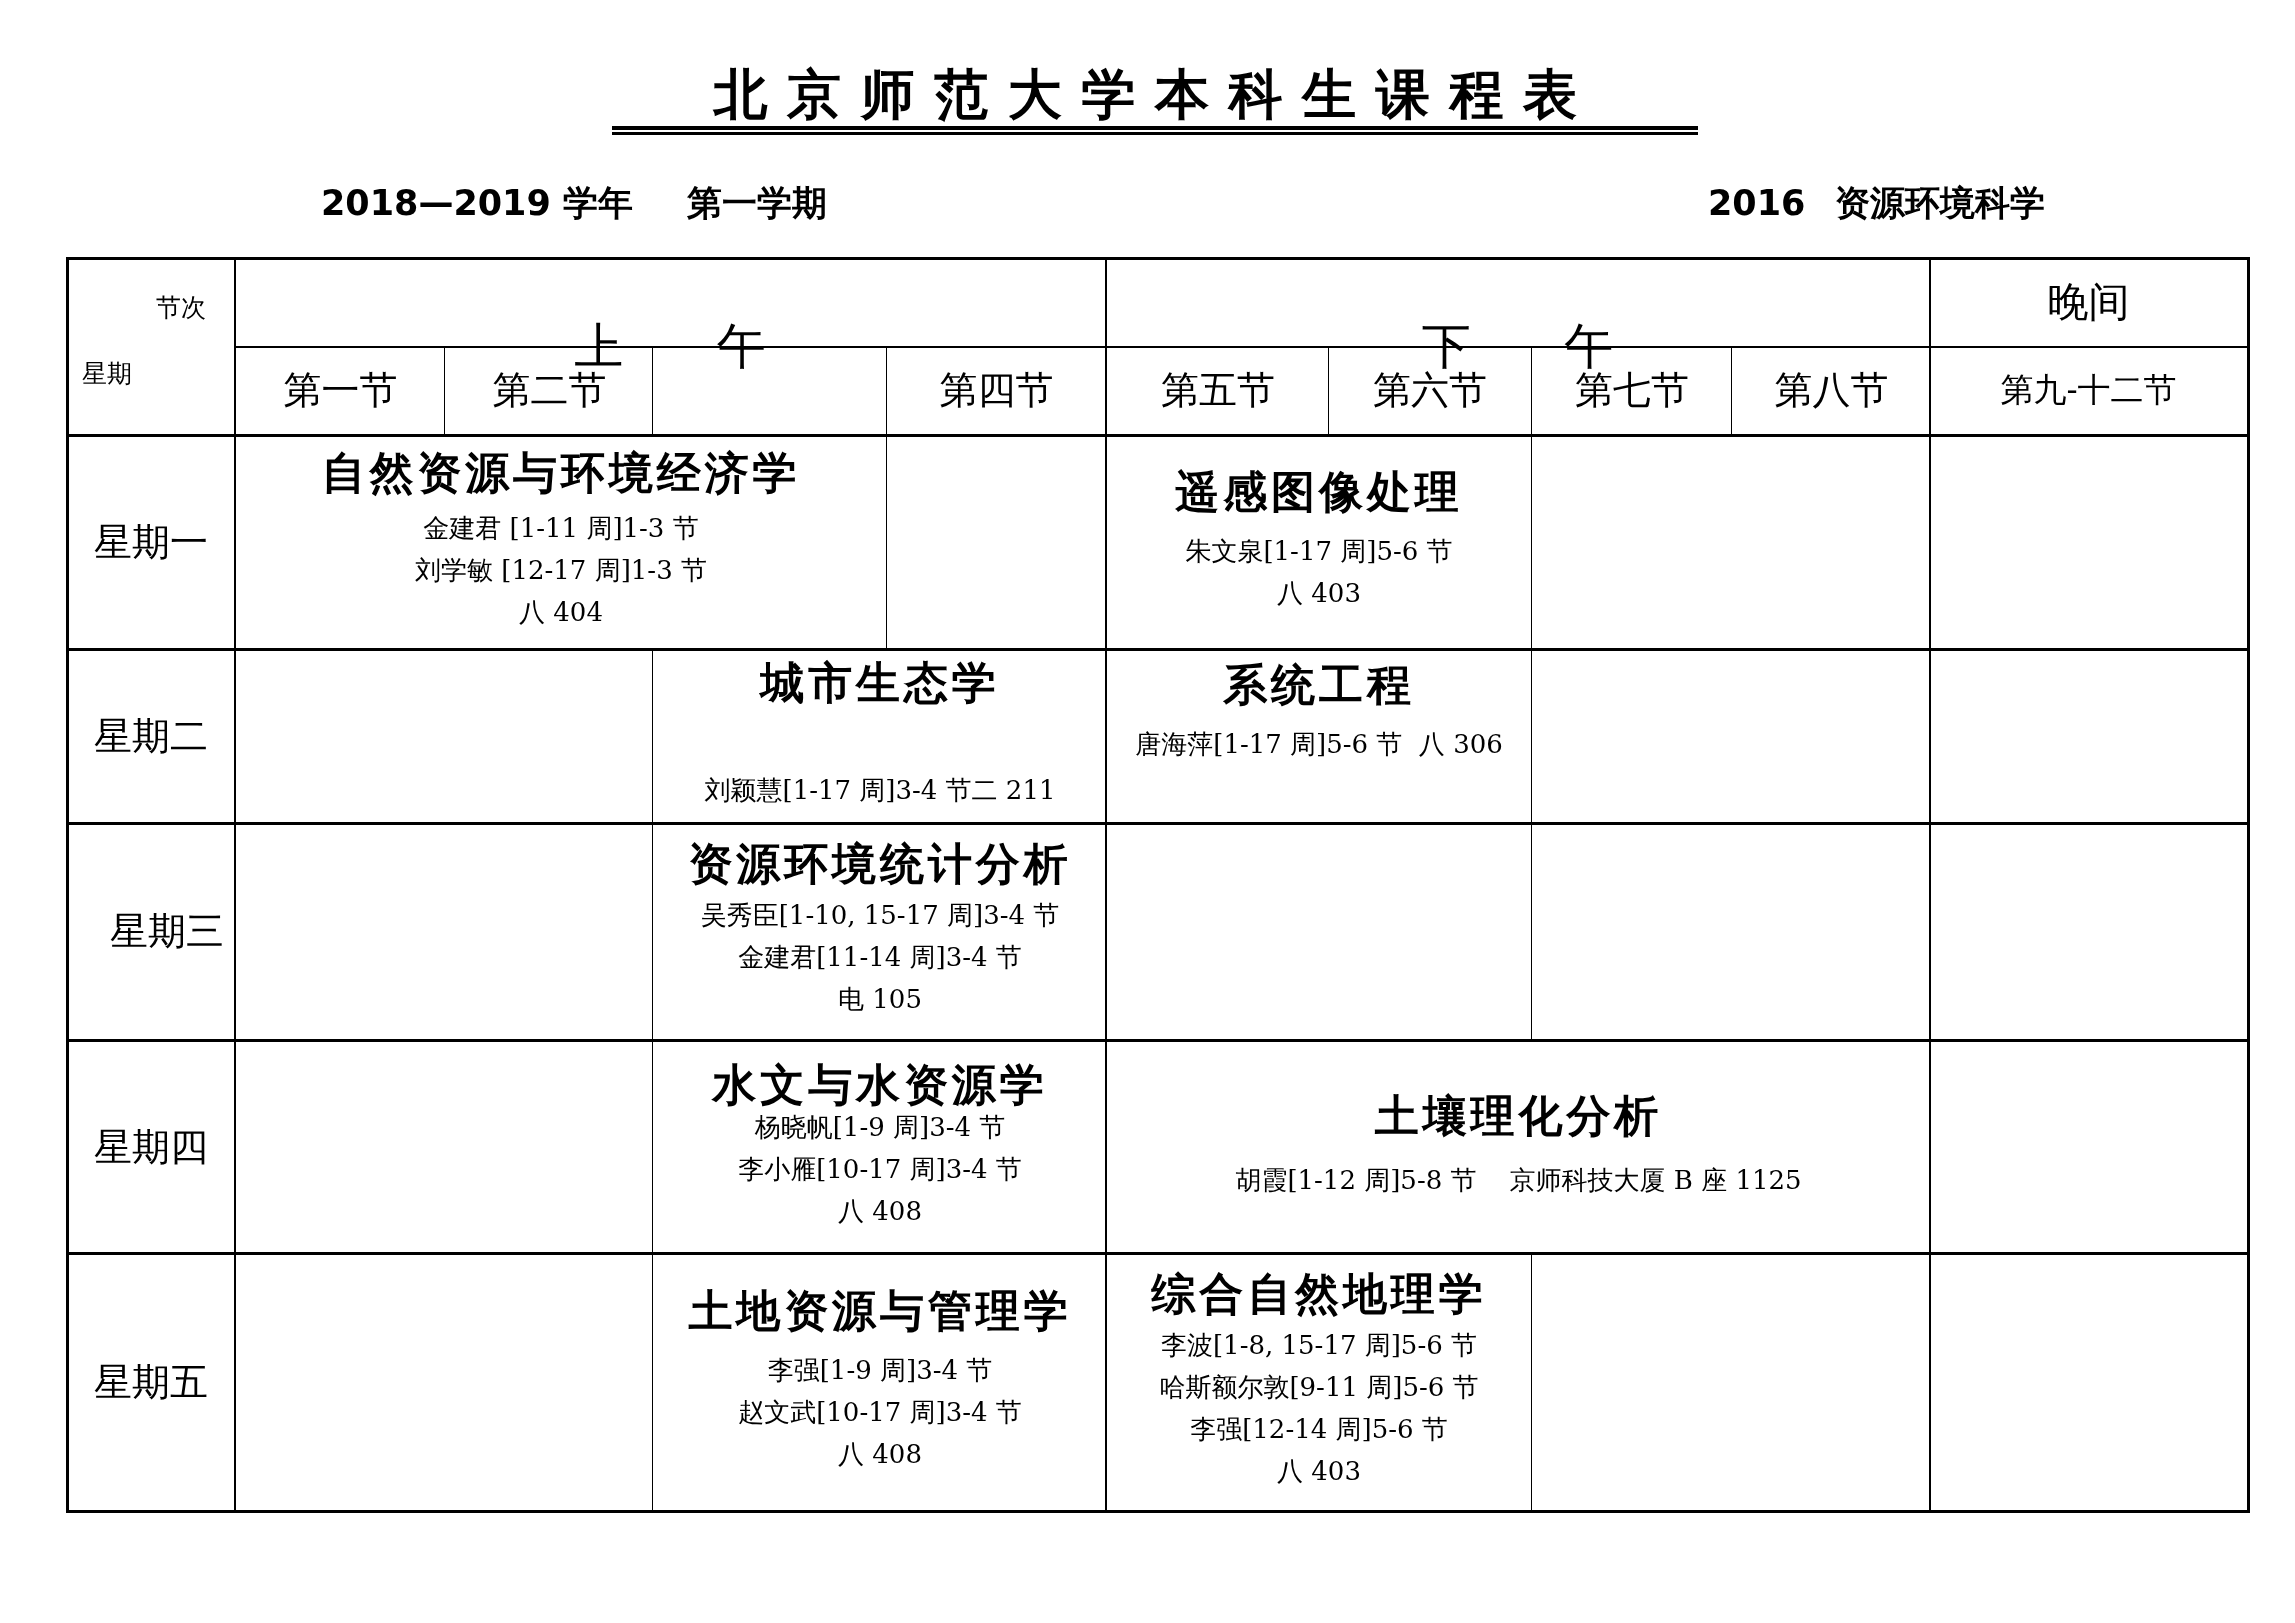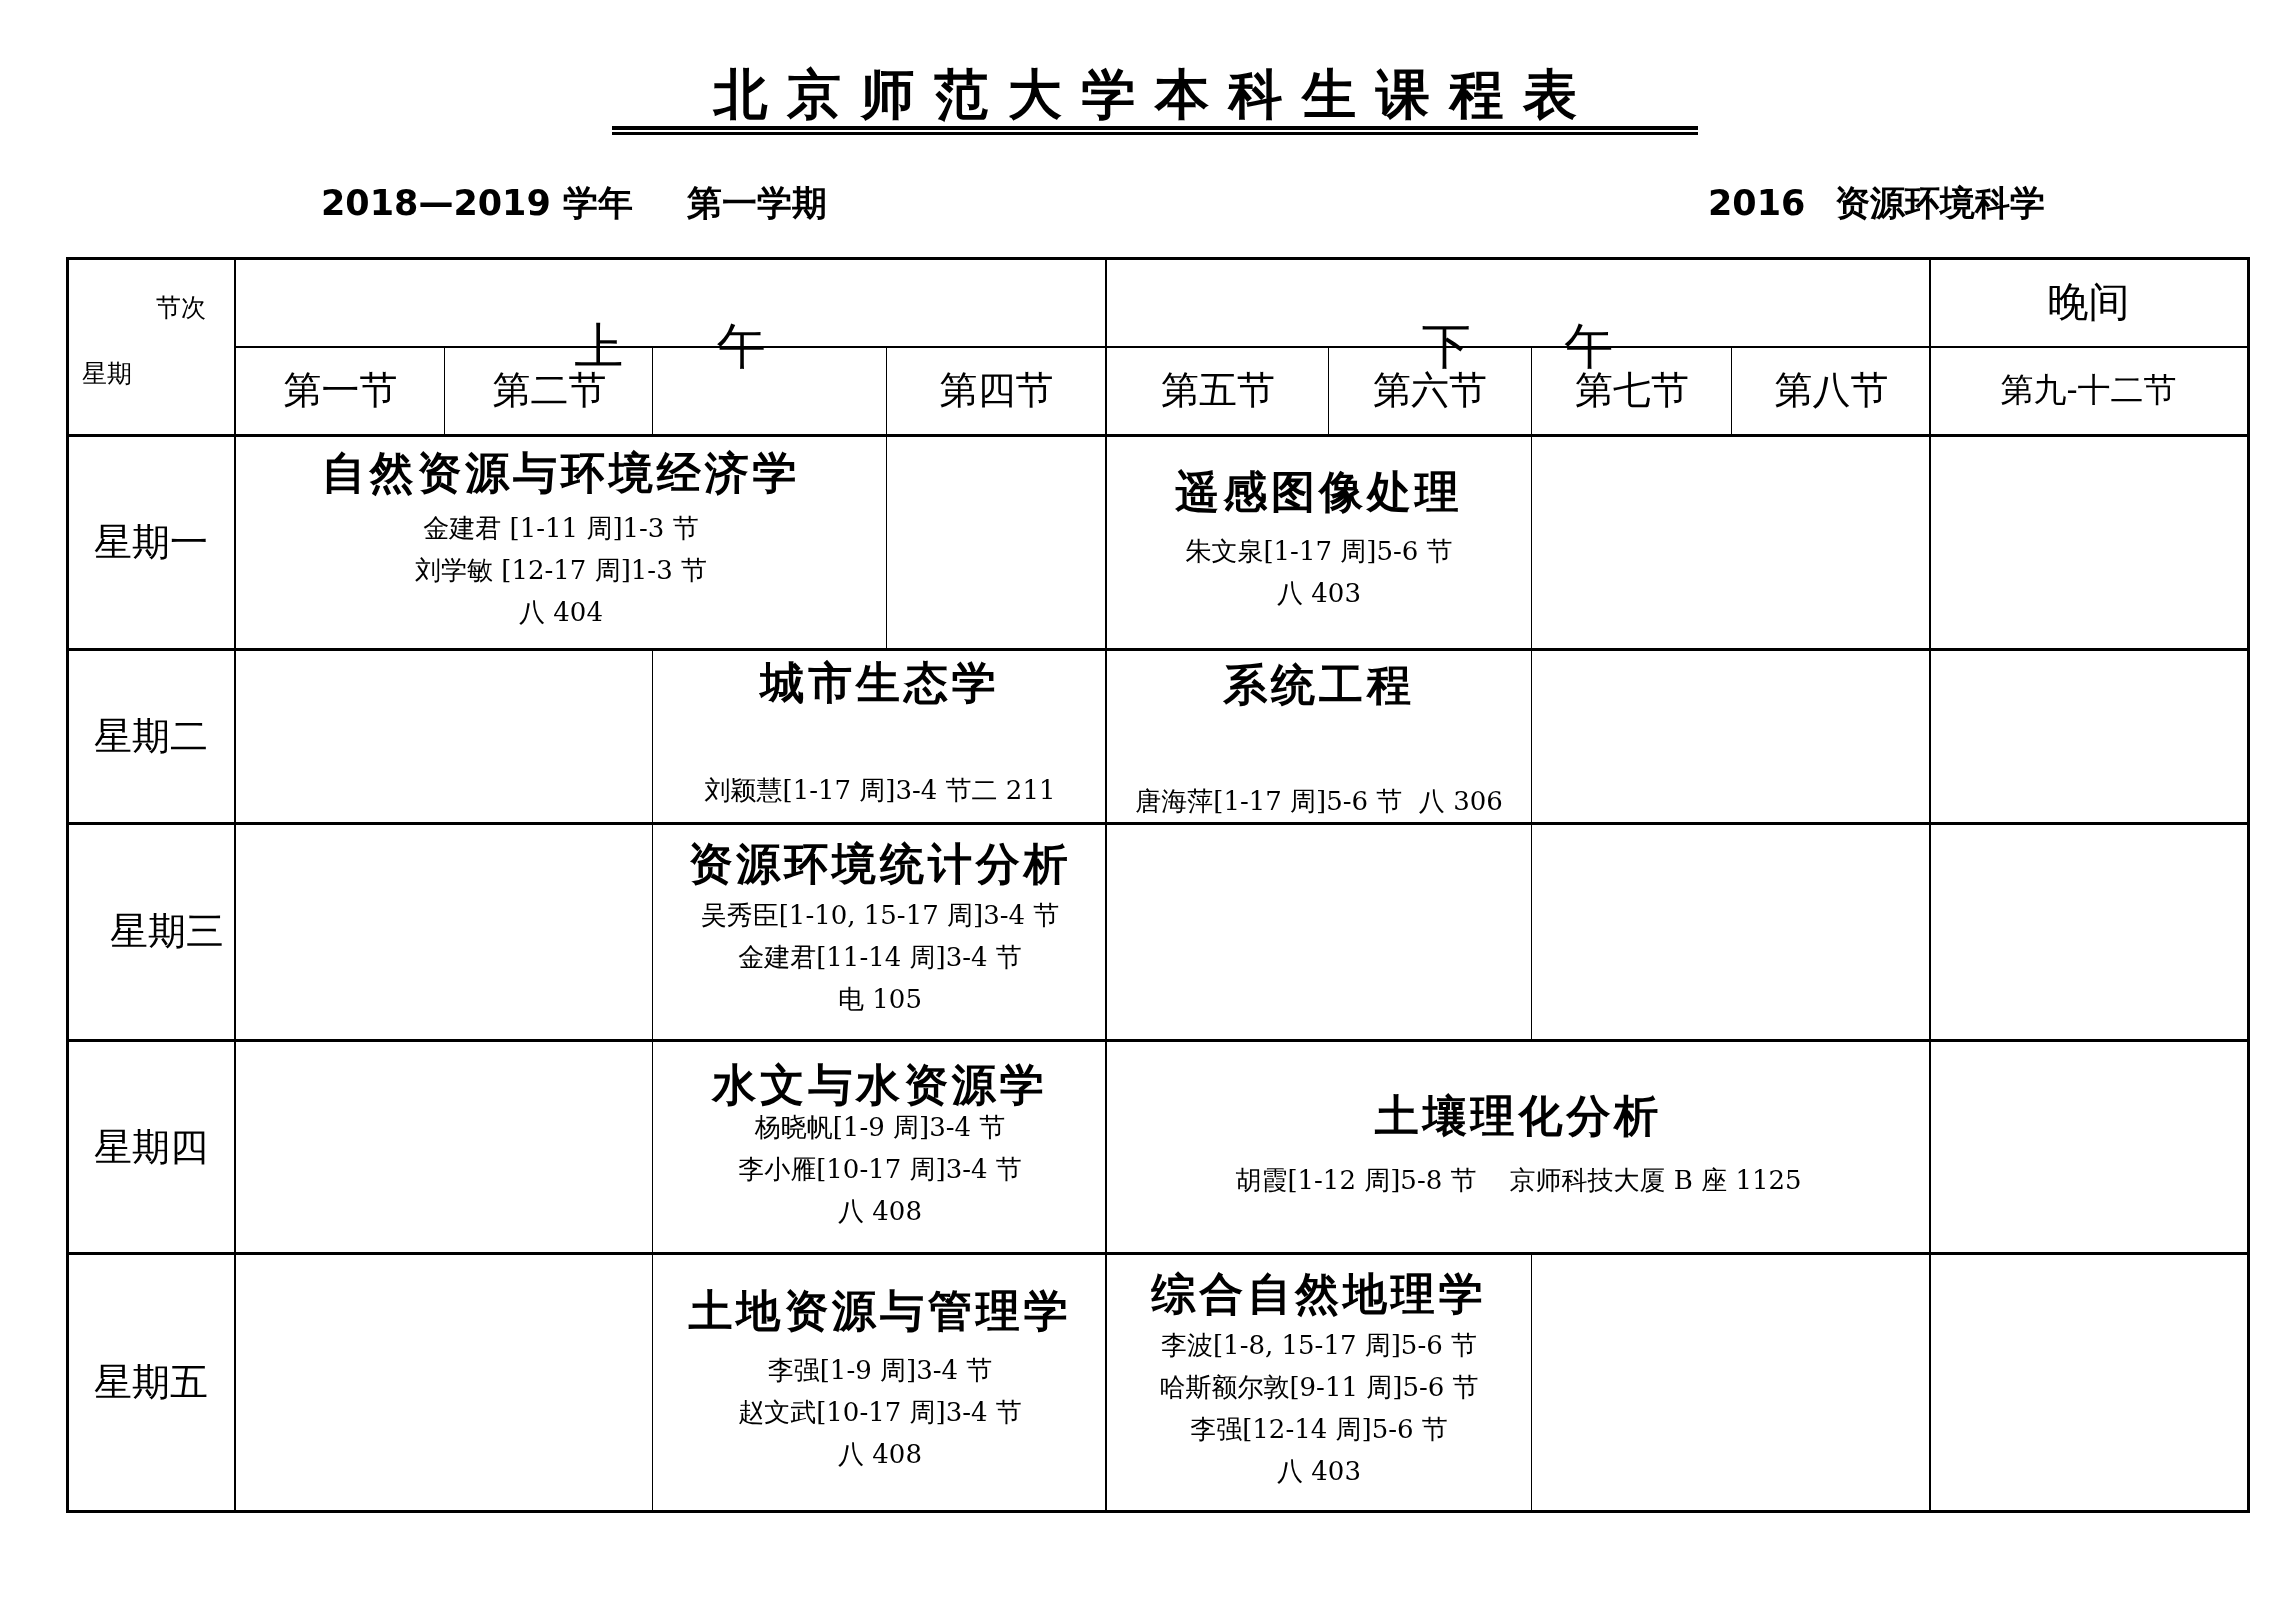--- a/index.html
+++ b/index.html
@@ -124,21 +124,21 @@
     <div class="course-name">遥感图像处理</div>
     <div class="course-line">朱文泉[1-17 周]5-6 节</div>
     <div class="course-line">八 403</div>
   </div>
 
   <div class="cell" style="left:654px; top:651px; width:452px; height:171px;gap:48px;">
     <div class="course-name">城市生态学</div>
     <div class="course-line">刘颖慧[1-17 周]3-4 节二 211</div>
   </div>
 
-  <div class="cell" style="left:1107px; top:651px; width:424px; height:171px; justify-content:space-between; padding-top:13px;">
+  <div class="cell" style="left:1107px; top:651px; width:424px; height:171px; justify-content:flex-start; padding-top:13px;">
     <div class="course-name">系统工程</div>
     <div class="course-line">唐海萍[1-17 周]5-6 节  八 306</div>
   </div>
 
   <div class="cell" style="left:654px; top:824px; width:452px; height:215px;">
     <div class="course-name" style="margin-bottom:9.2px;">资源环境统计分析</div>
     <div class="course-line">吴秀臣[1-10, 15-17 周]3-4 节</div>
     <div class="course-line">金建君[11-14 周]3-4 节</div>
     <div class="course-line">电 105</div>
   </div>

